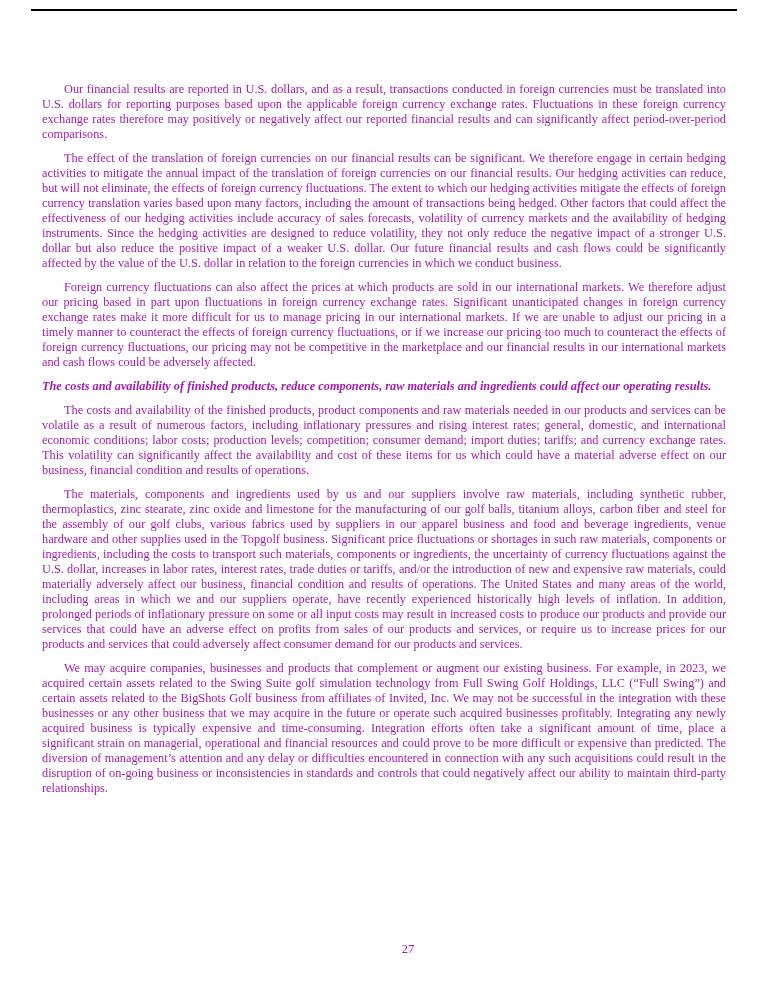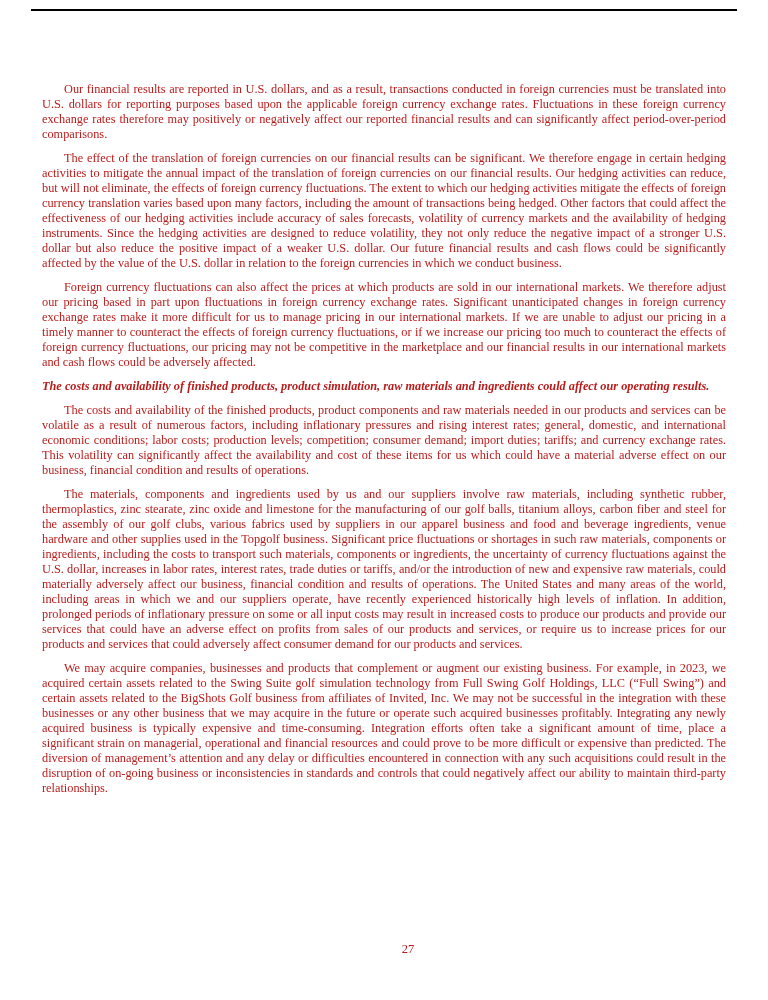--- a/index.html
+++ b/index.html
@@ -5,21 +5,21 @@
   html, body {
     margin: 0;
     padding: 0;
     background: #ffffff;
   }
   .page {
     position: relative;
     width: 768px;
     height: 1000px;
     background: #ffffff;
-    color: #b91c1c;
+    color: #a21caf;
     font-family: "Liberation Serif", "DejaVu Serif", serif;
     overflow: hidden;
   }
   .top-rule {
     position: absolute;
     top: 9px;
     left: 31px;
     width: 706px;
     height: 2px;
     background: #000000;
@@ -63,21 +63,21 @@
 <div class="page">
   <div class="top-rule"></div>
 
   <div class="content">
     <p class="para">Our financial results are reported in U.S. dollars, and as a result, transactions conducted in foreign currencies must be translated into U.S. dollars for reporting purposes based upon the applicable foreign currency exchange rates. Fluctuations in these foreign currency exchange rates therefore may positively or negatively affect our reported financial results and can significantly affect period-over-period comparisons.</p>
 
     <p class="para">The effect of the translation of foreign currencies on our financial results can be significant. We therefore engage in certain hedging activities to mitigate the annual impact of the translation of foreign currencies on our financial results. Our hedging activities can reduce, but will not eliminate, the effects of foreign currency fluctuations. The extent to which our hedging activities mitigate the effects of foreign currency translation varies based upon many factors, including the amount of transactions being hedged. Other factors that could affect the effectiveness of our hedging activities include accuracy of sales forecasts, volatility of currency markets and the availability of hedging instruments. Since the hedging activities are designed to reduce volatility, they not only reduce the negative impact of a stronger U.S. dollar but also reduce the positive impact of a weaker U.S. dollar. Our future financial results and cash flows could be significantly affected by the value of the U.S. dollar in relation to the foreign currencies in which we conduct business.</p>
 
     <p class="para">Foreign currency fluctuations can also affect the prices at which products are sold in our international markets. We therefore adjust our pricing based in part upon fluctuations in foreign currency exchange rates. Significant unanticipated changes in foreign currency exchange rates make it more difficult for us to manage pricing in our international markets. If we are unable to adjust our pricing in a timely manner to counteract the effects of foreign currency fluctuations, or if we increase our pricing too much to counteract the effects of foreign currency fluctuations, our pricing may not be competitive in the marketplace and our financial results in our international markets and cash flows could be adversely affected.</p>
 
-    <p class="heading">The costs and availability of finished products, product simulation, raw materials and ingredients could affect our operating results.</p>
+    <p class="heading">The costs and availability of finished products, reduce components, raw materials and ingredients could affect our operating results.</p>
 
     <p class="para">The costs and availability of the finished products, product components and raw materials needed in our products and services can be volatile as a result of numerous factors, including inflationary pressures and rising interest rates; general, domestic, and international economic conditions; labor costs; production levels; competition; consumer demand; import duties; tariffs; and currency exchange rates. This volatility can significantly affect the availability and cost of these items for us which could have a material adverse effect on our business, financial condition and results of operations.</p>
 
     <p class="para">The materials, components and ingredients used by us and our suppliers involve raw materials, including synthetic rubber, thermoplastics, zinc stearate, zinc oxide and limestone for the manufacturing of our golf balls, titanium alloys, carbon fiber and steel for the assembly of our golf clubs, various fabrics used by suppliers in our apparel business and food and beverage ingredients, venue hardware and other supplies used in the Topgolf business. Significant price fluctuations or shortages in such raw materials, components or ingredients, including the costs to transport such materials, components or ingredients, the uncertainty of currency fluctuations against the U.S. dollar, increases in labor rates, interest rates, trade duties or tariffs, and/or the introduction of new and expensive raw materials, could materially adversely affect our business, financial condition and results of operations. The United States and many areas of the world, including areas in which we and our suppliers operate, have recently experienced historically high levels of inflation. In addition, prolonged periods of inflationary pressure on some or all input costs may result in increased costs to produce our products and provide our services that could have an adverse effect on profits from sales of our products and services, or require us to increase prices for our products and services that could adversely affect consumer demand for our products and services.</p>
 
 
     <p class="para">We may acquire companies, businesses and products that complement or augment our existing business. For example, in 2023, we acquired certain assets related to the Swing Suite golf simulation technology from Full Swing Golf Holdings, LLC (“Full Swing”) and certain assets related to the BigShots Golf business from affiliates of Invited, Inc. We may not be successful in the integration with these businesses or any other business that we may acquire in the future or operate such acquired businesses profitably. Integrating any newly acquired business is typically expensive and time-consuming. Integration efforts often take a significant amount of time, place a significant strain on managerial, operational and financial resources and could prove to be more difficult or expensive than predicted. The diversion of management’s attention and any delay or difficulties encountered in connection with any such acquisitions could result in the disruption of on-going business or inconsistencies in standards and controls that could negatively affect our ability to maintain third-party relationships.</p>
   </div>
 
   <div class="page-number">27</div>

